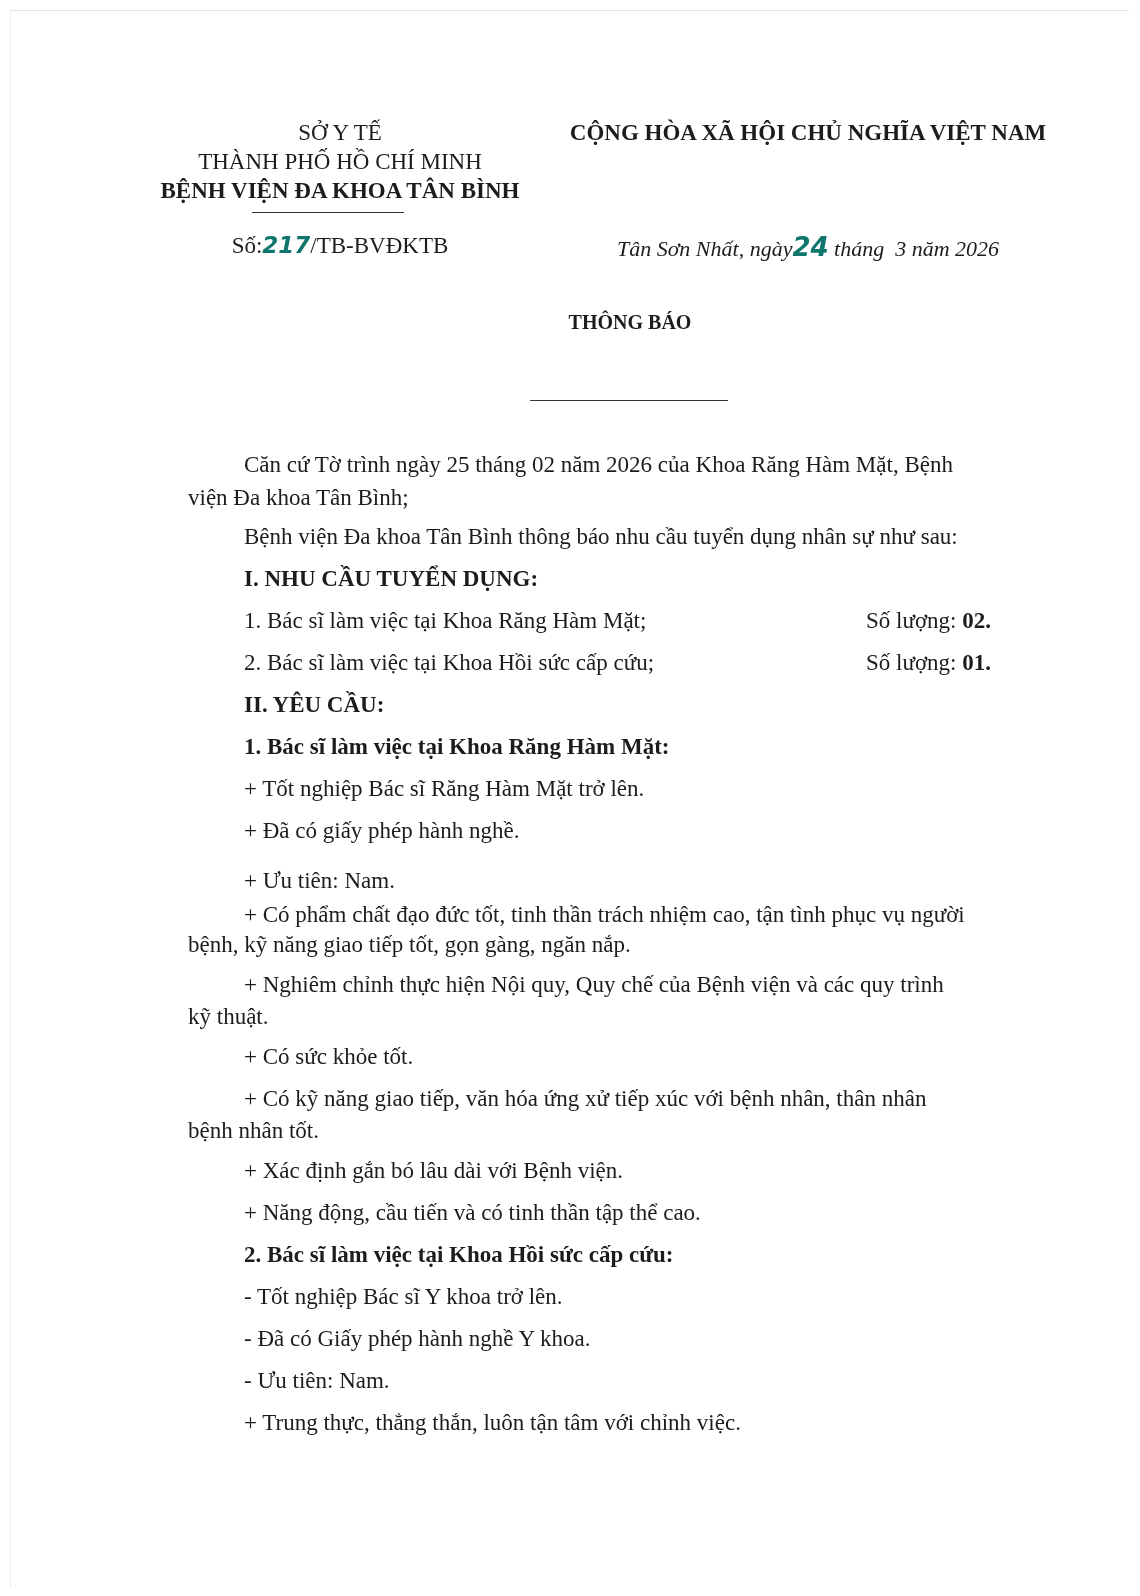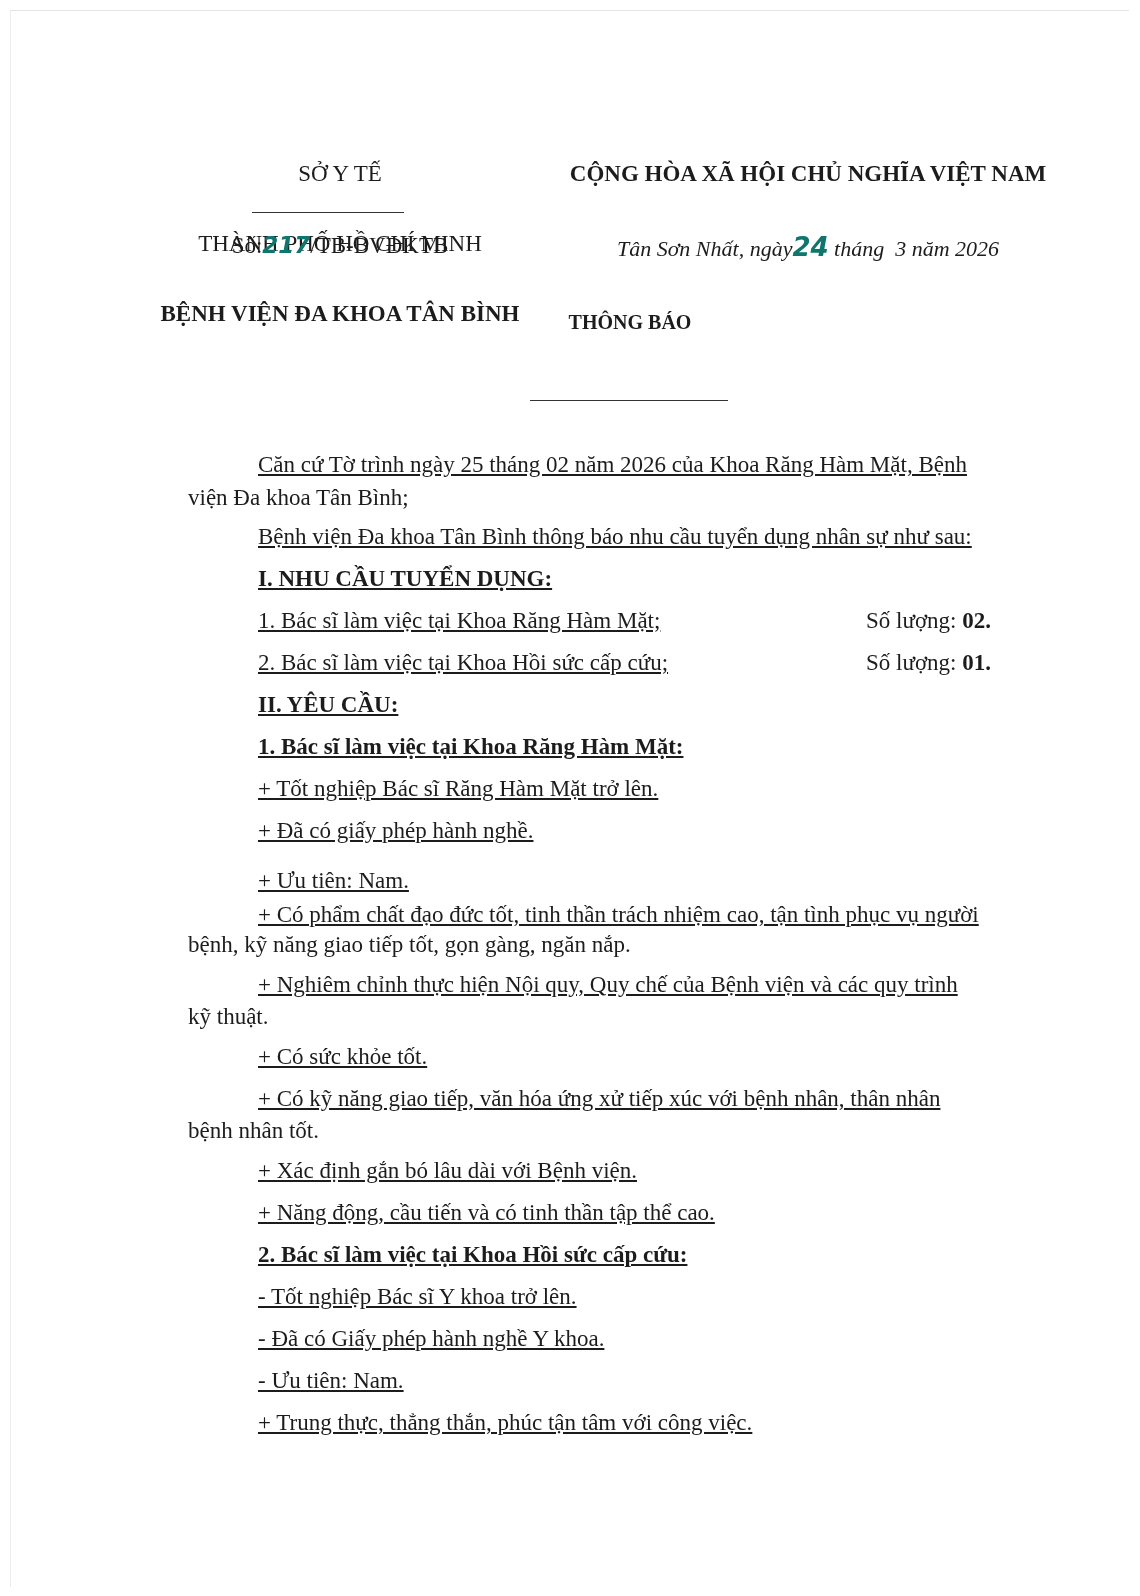--- a/index.html
+++ b/index.html
@@ -8,30 +8,30 @@
       font-family: "Liberation Serif", "DejaVu Serif", serif; color: #1c1c1c;
     }
     .page-border {
       position: absolute; left: 10px; top: 10px; width: 1118px; height: 1576px;
       border-top: 1px solid #e4e4e4; border-left: 1px solid #ececec;
     }
     .abs { position: absolute; white-space: nowrap; }
     .center { text-align: center; }
     .hdr-left { left: 130px; width: 420px; top: 118px; }
     .hdr-right { left: 548px; width: 520px; top: 118px; }
-    .hdr-line { font-size: 23px; line-height: 29px; margin-top: 41px; }
+    .hdr-line { font-size: 23px; line-height: 29px; }
     .bold { font-weight: bold; }
     .underline { text-decoration: underline; text-underline-offset: 4px; text-decoration-thickness: 1.5px; }
     .rule { position: absolute; height: 1px; background: #333; }
     .hand { color: #0f766e; font-family: "DejaVu Sans", sans-serif; font-style: italic; font-weight: bold; }
     .num-line { left: 130px; width: 420px; top: 232px; font-size: 23px; }
     .date-line { left: 548px; width: 520px; top: 232px; font-size: 22px; font-style: italic; }
     .title { left: 380px; width: 500px; top: 306px; font-size: 20px; font-weight: bold; line-height: 32px; }
     .body-text { font-size: 23px; line-height: 29px; }
-    .indent { left: 258px; text-decoration: underline; }
+    .indent { left: 244px; }
     .flush { left: 188px; }
     .qty { left: 866px; }
   </style>
 </head>
 <body>
 
 <div class="page-border"></div>
 
 <div class="abs hdr-left center">
   <div class="hdr-line">SỞ Y TẾ</div>
@@ -88,13 +88,13 @@
 <div class="abs body-text indent" style="top:1084px;">+ Có kỹ năng giao tiếp, văn hóa ứng xử tiếp xúc với bệnh nhân, thân nhân</div>
 <div class="abs body-text flush" style="top:1116px;">bệnh nhân tốt.</div>
 
 <div class="abs body-text indent" style="top:1156px;">+ Xác định gắn bó lâu dài với Bệnh viện.</div>
 <div class="abs body-text indent" style="top:1198px;">+ Năng động, cầu tiến và có tinh thần tập thể cao.</div>
 
 <div class="abs body-text indent bold" style="top:1240px;">2. Bác sĩ làm việc tại Khoa Hồi sức cấp cứu:</div>
 <div class="abs body-text indent" style="top:1282px;">- Tốt nghiệp Bác sĩ Y khoa trở lên.</div>
 <div class="abs body-text indent" style="top:1324px;">- Đã có Giấy phép hành nghề Y khoa.</div>
 <div class="abs body-text indent" style="top:1366px;">- Ưu tiên: Nam.</div>
-<div class="abs body-text indent" style="top:1408px;">+ Trung thực, thẳng thắn, phúc tận tâm với công việc.</div>
+<div class="abs body-text indent" style="top:1408px;">+ Trung thực, thẳng thắn, luôn tận tâm với chỉnh việc.</div>
 
 </body></html>

